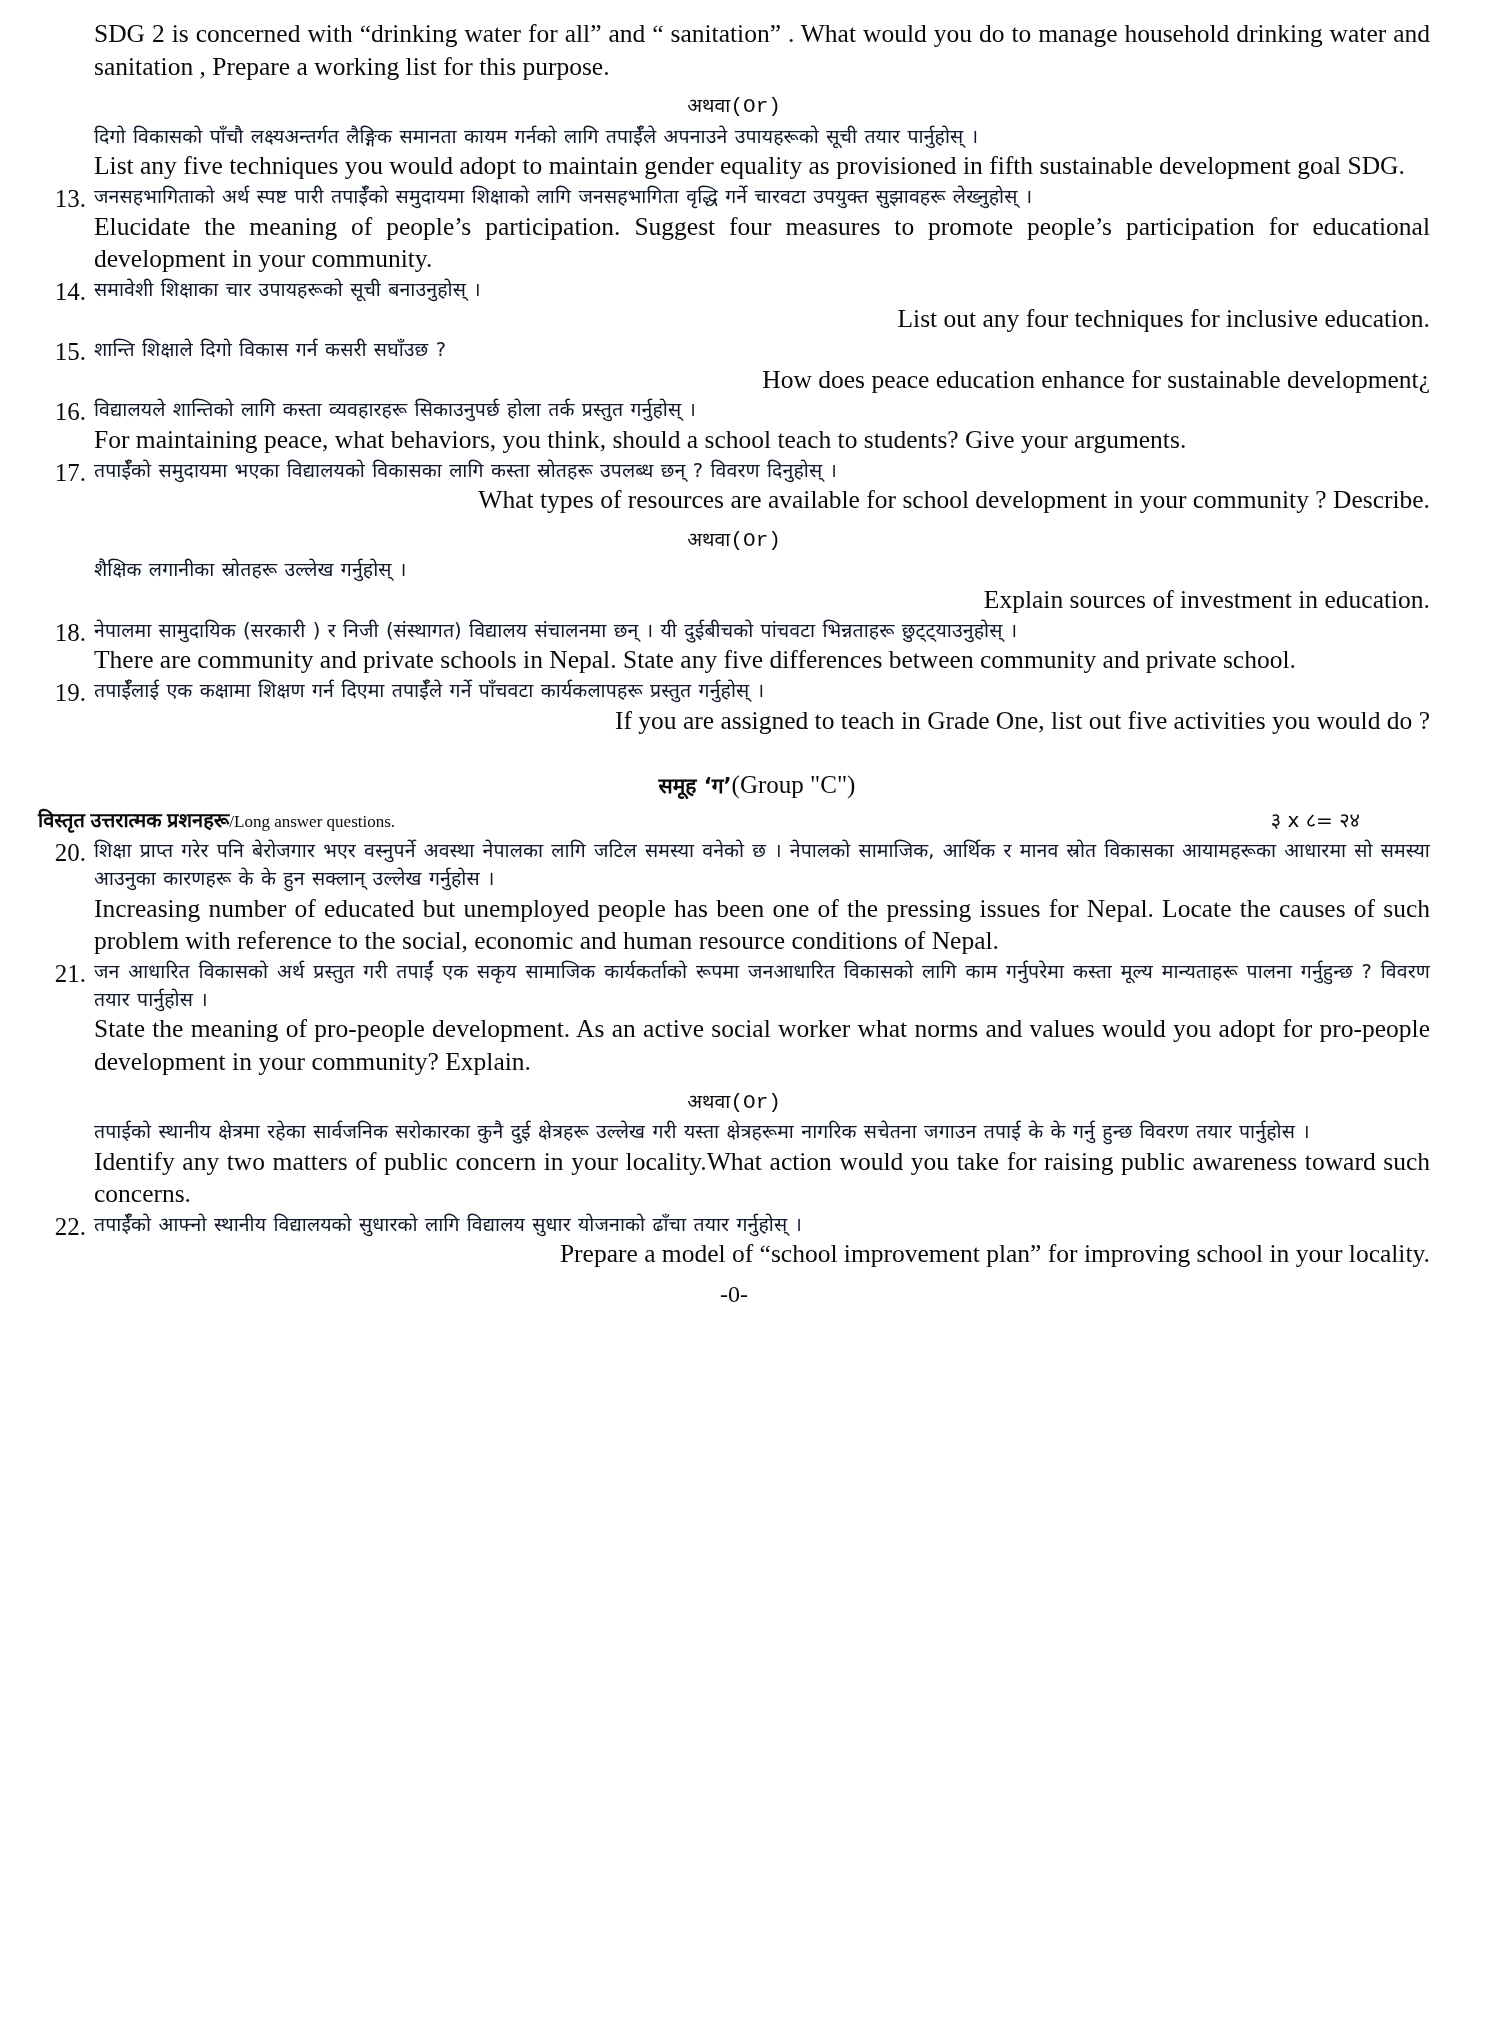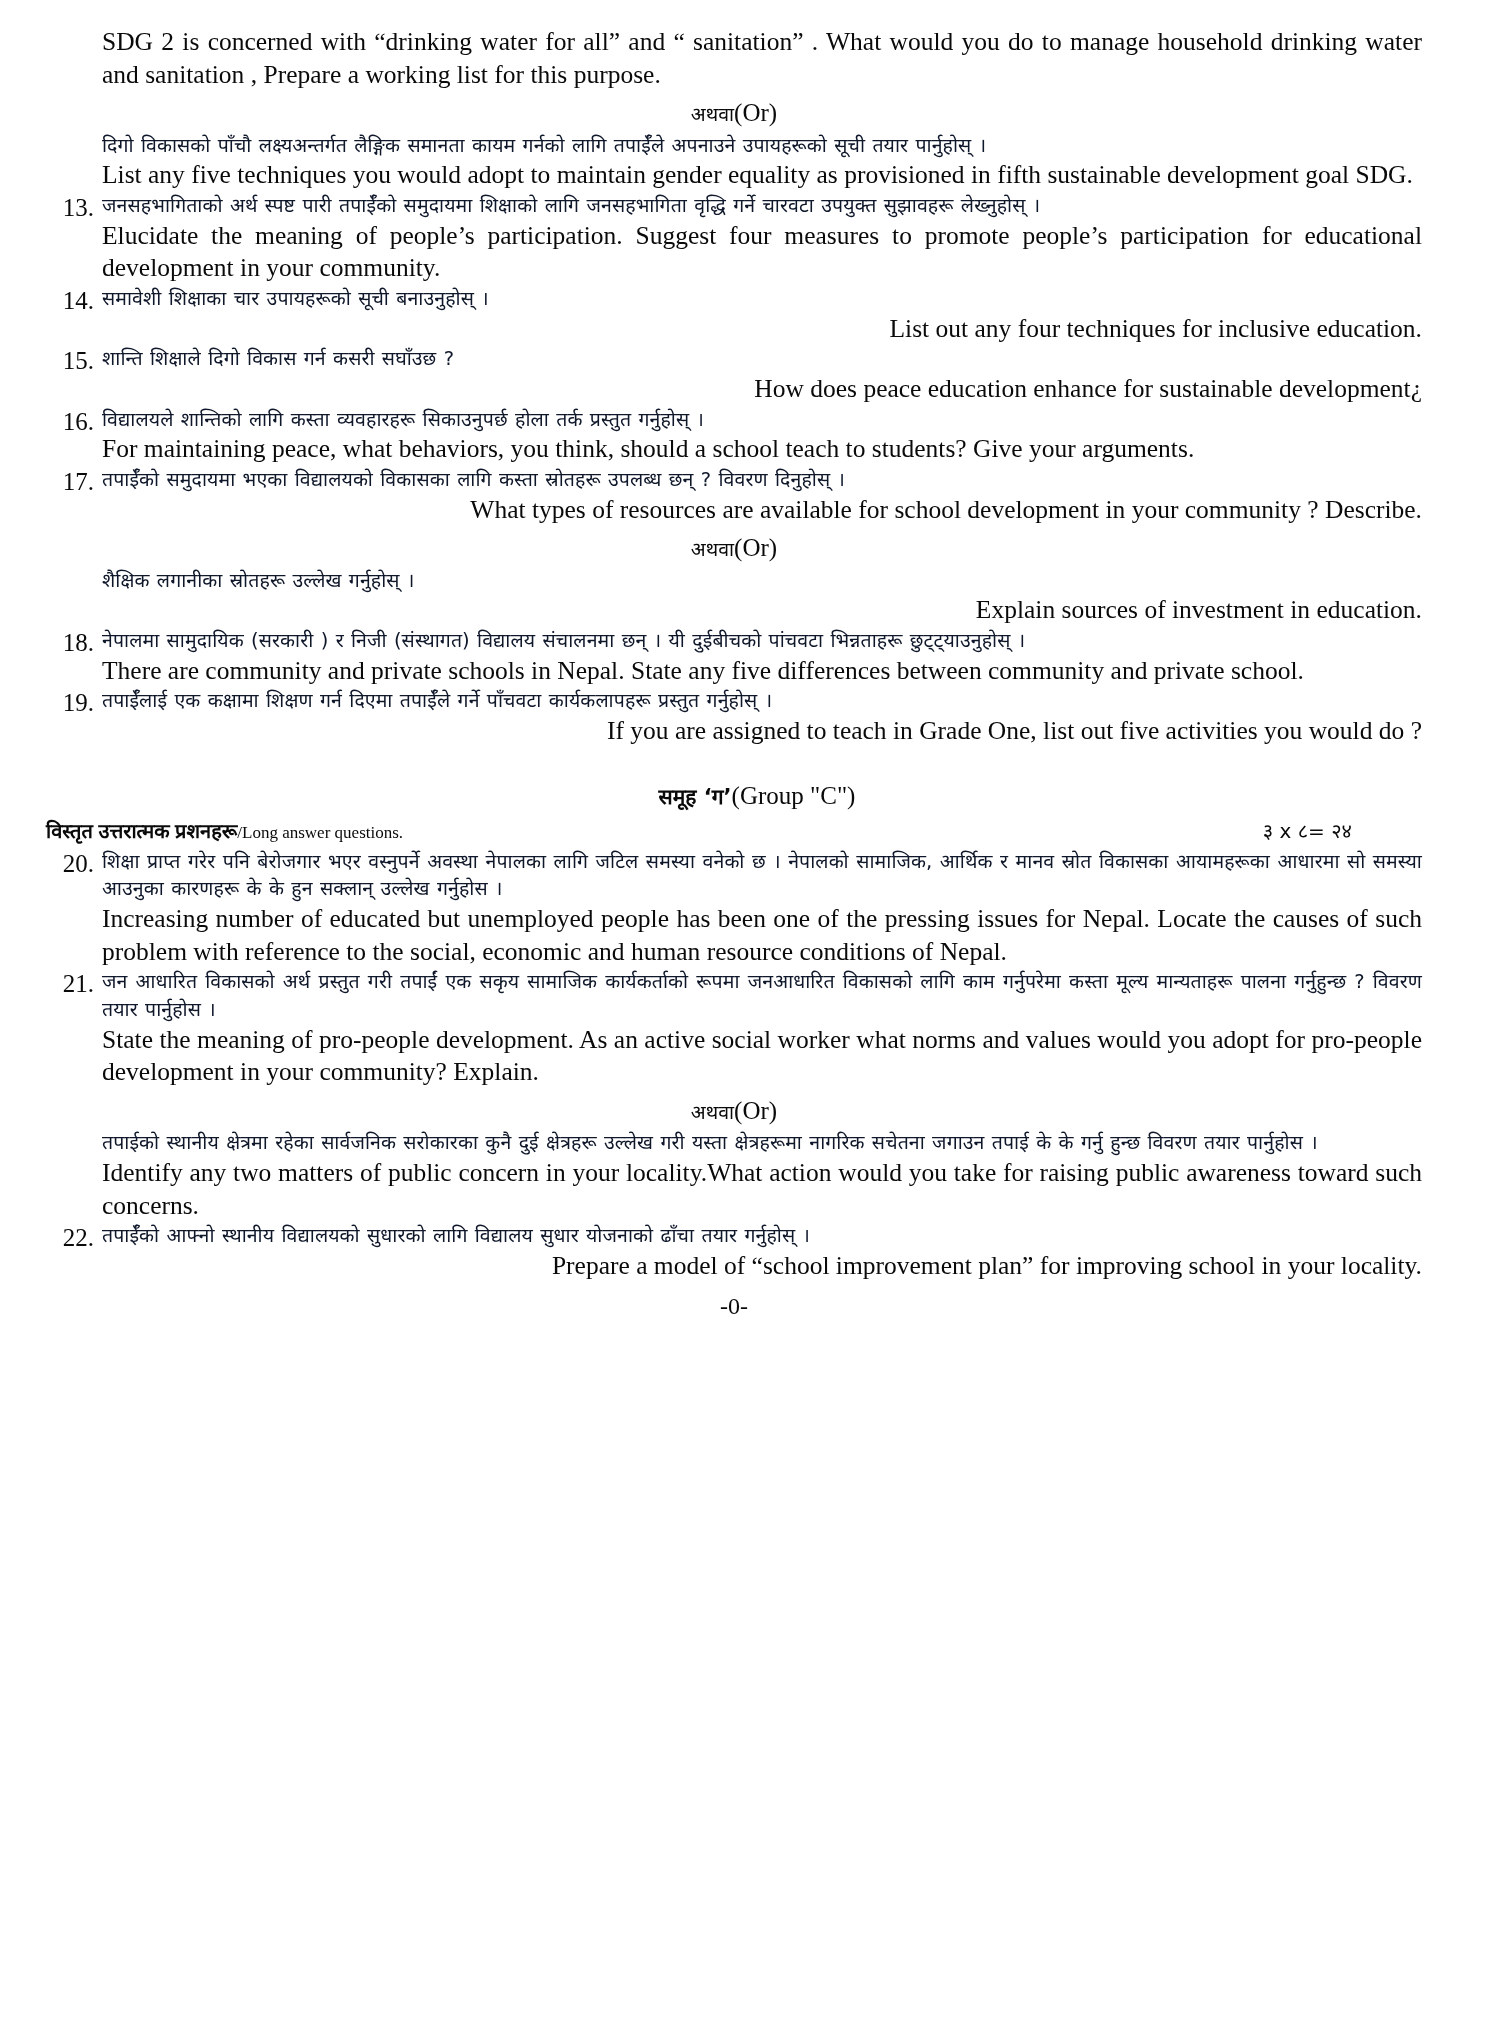--- a/index.html
+++ b/index.html
@@ -12,21 +12,21 @@
     width: 1500px;
     height: 2032px;
     font-family: "Liberation Serif", "DejaVu Serif", serif;
     color: #0a0a0a;
     position: relative;
     overflow: hidden;
   }
   .page {
     width: 1500px;
     height: 1588px;
-    padding: 16px;
+    padding: 8px;
     box-sizing: border-box;
     position: relative;
   }
   .inner {
     padding: 10px 62px 0 30px;
     box-sizing: border-box;
   }
 
   
   .qrow {
@@ -80,22 +80,22 @@
     text-align: center;
     font-size: 24px;
     line-height: 1.3;
     margin: 6px 0 2px 0;
   }
   .or-line .npo {
     font-family: "DejaVu Sans", sans-serif;
     font-size: 19.5px;
   }
   .or-line .eno {
-    font-family: Liberation Serif, serif;
-    font-size: 25px;
+    font-family: Liberation Mono, monospace;
+    font-size: 21px;
   }
 
   .group-head {
     text-align: center;
     margin: 34px 0 6px 0;
     font-size: 25px;
     font-weight: bold;
   }
   .group-head .gnp {
     font-family: "DejaVu Sans", sans-serif;

